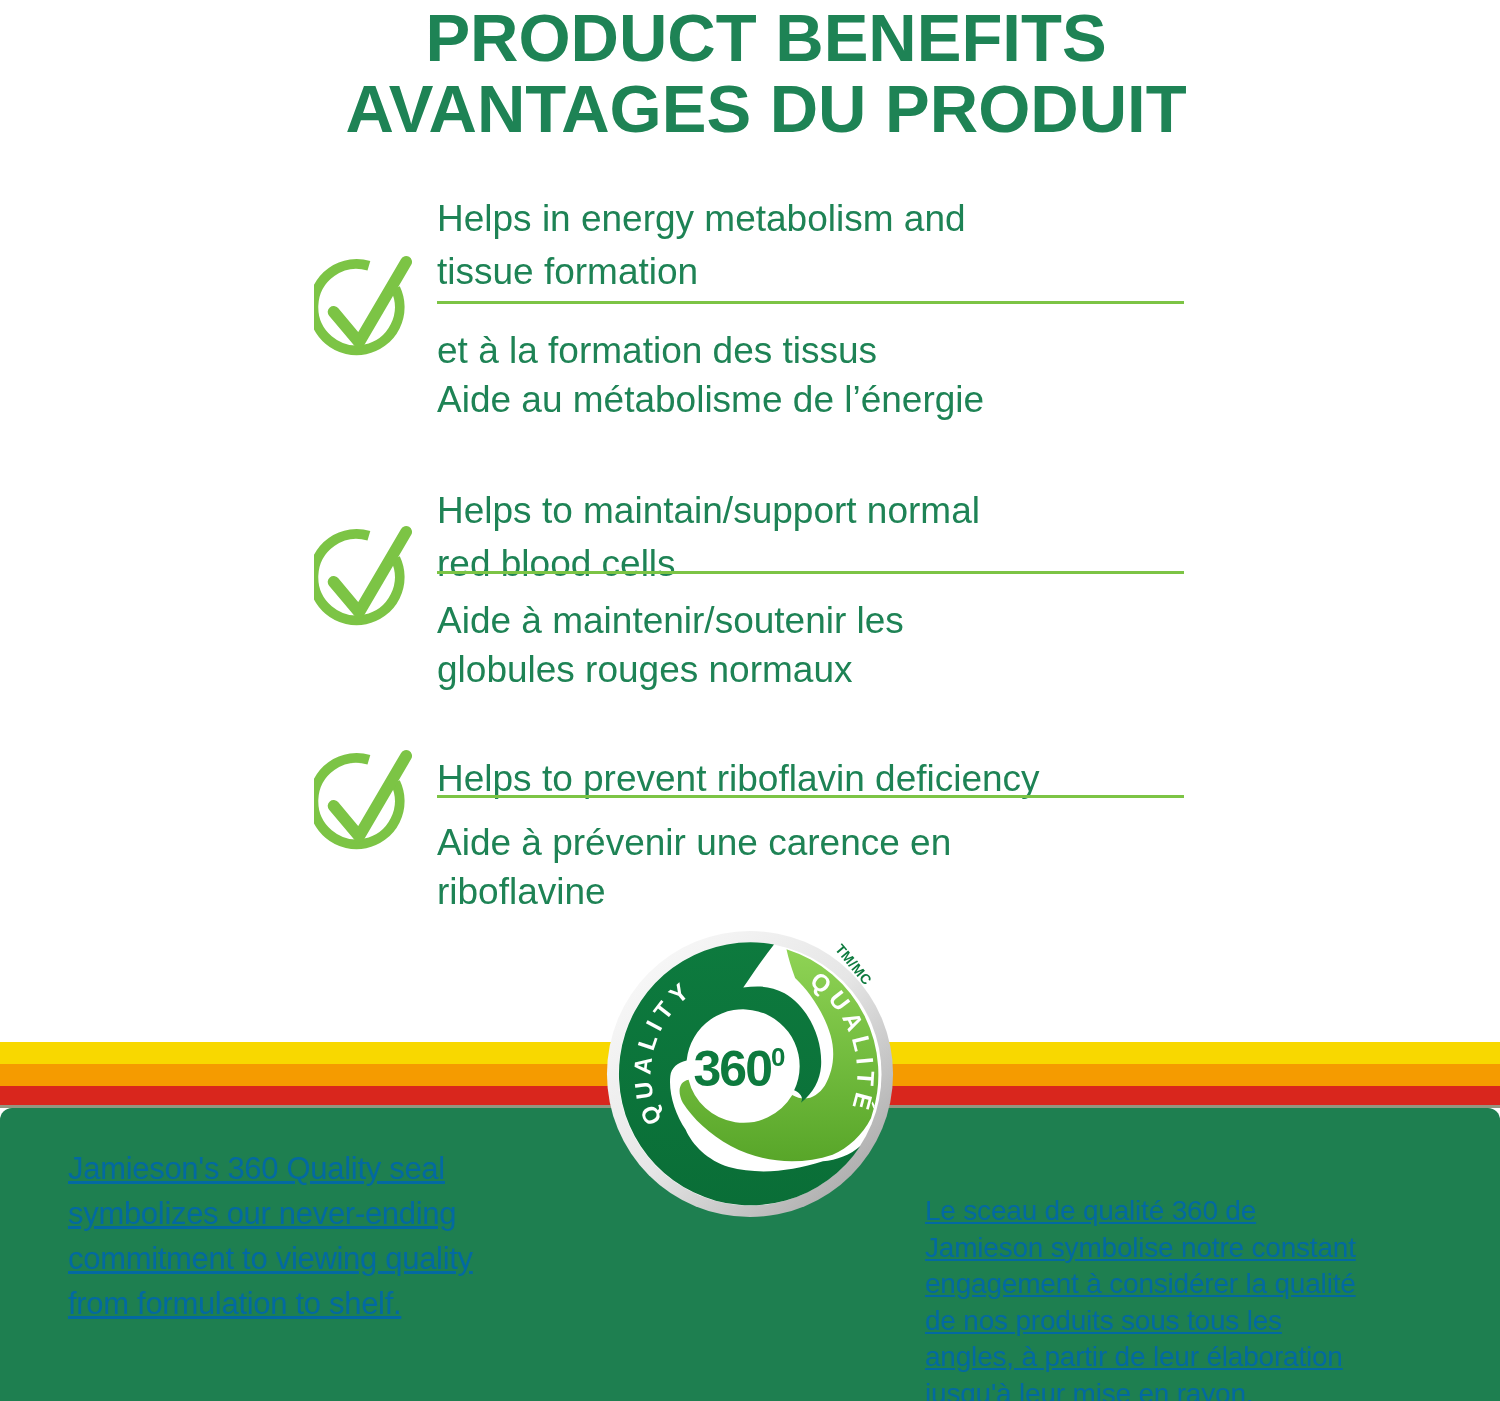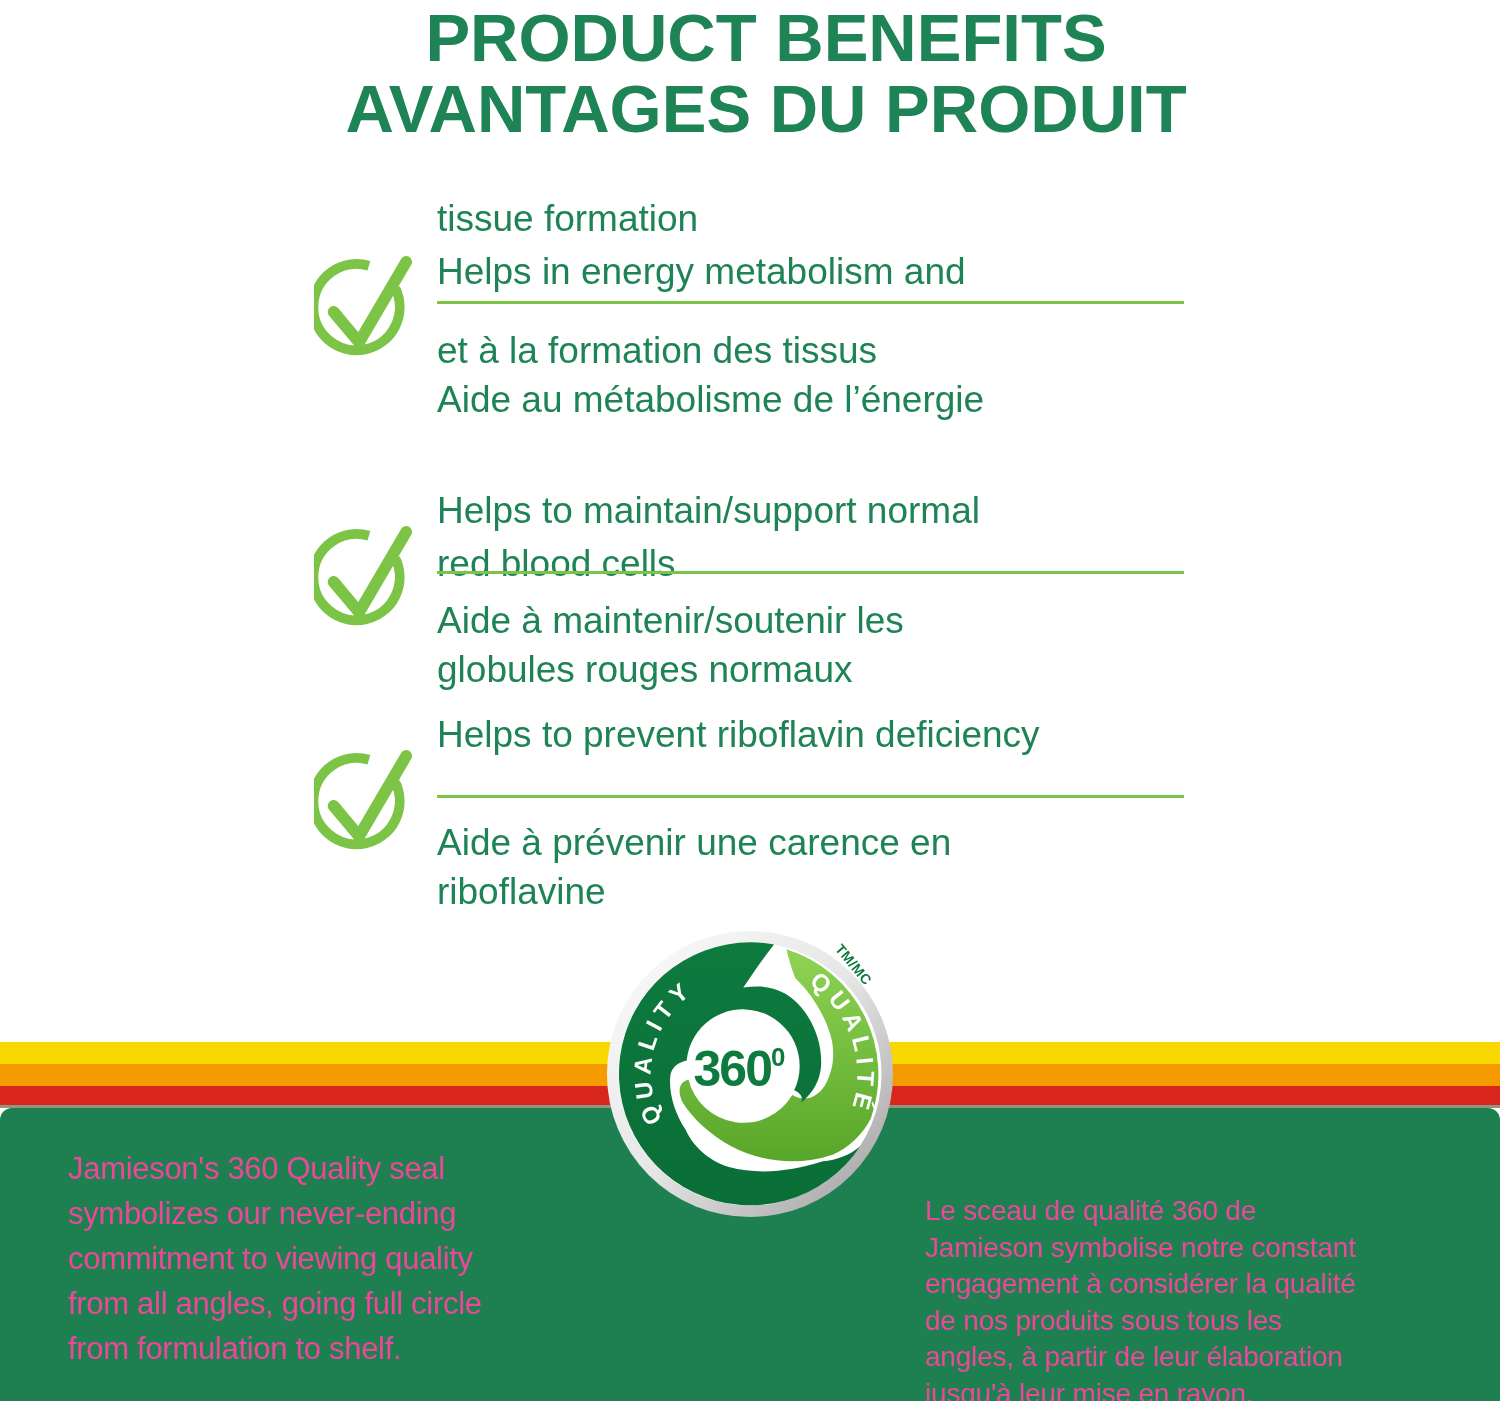--- a/index.html
+++ b/index.html
@@ -19,21 +19,21 @@
   .check-ring,.check-mark{fill:none;stroke:var(--check_green);}
   .check-ring{stroke-width:10;}
   .check-mark{stroke-width:12;stroke-linecap:round;stroke-linejoin:round;}
   
   #stripe-yellow{top:1042px;left:0;width:100%;height:22px;background:var(--stripe_yellow);}
   #stripe-orange{top:1064px;left:0;width:100%;height:22px;background:var(--stripe_orange);}
   #stripe-red{top:1086px;left:0;width:100%;height:19px;background:var(--stripe_red);}
   #stripe-shadow{top:1105px;left:0;width:100%;height:3px;background:rgba(60,62,24,0.55);}
   #green-panel{top:1108px;left:0;width:100%;height:293px;background:var(--panel_green);
     border-radius:12px 12px 0 0;}
-  .footer-text{color:#ec4899;}
+  .footer-text{color:#0369a1;text-decoration:underline;}
   #footer-en{left:68px;top:1146px;width:530px;font-size:31px;line-height:45px;letter-spacing:-0.3px;}
   #footer-fr{left:925px;top:1147px;width:500px;font-size:28px;line-height:36.5px;letter-spacing:-0.2px;margin-top:46px;}
   
   #seal{left:606px;top:930px;width:288px;height:288px;}
   .seal-ring-fill{fill:url(#ringGrad);}
   .seal-disc{fill:#ffffff;}
   .seal-light{fill:url(#lightGrad);}
   .seal-dark{fill:url(#darkGrad);}
   .seal-curved-text{fill:#ffffff;font-weight:bold;font-size:25px;letter-spacing:6px;}
   .seal-number{fill:var(--seal_dark_green);font-weight:bold;font-size:52px;letter-spacing:-2px;}
@@ -49,22 +49,22 @@
     <div>PRODUCT BENEFITS</div>
     <div>AVANTAGES DU PRODUIT</div>
   </div>
 
   <div>
     <svg class="abs check-svg" style="top:251px" viewBox="0 0 102 110">
       <path class="check-ring" d="M 83,37 A 44 44 0 1 1 56,14"></path>
       <path class="check-mark" d="M 20,61 L 46,92 L 94,10"></path>
     </svg>
     <div class="abs benefit-en" style="top:192px">
+      <div>Helps in energy metabolism and</div>
       <div>tissue formation</div>
-      <div>Helps in energy metabolism and</div>
     </div>
     <div class="abs divider" style="top:301px"></div>
     <div class="abs benefit-fr" style="top:326px">
       <div>et à la formation des tissus</div>
       <div>Aide au métabolisme de l’énergie</div>
     </div>
   </div>
 
   <div>
     <svg class="abs check-svg" style="top:521px" viewBox="0 0 102 110">
@@ -80,41 +80,40 @@
       <div>Aide à maintenir/soutenir les</div>
       <div>globules rouges normaux</div>
     </div>
   </div>
 
   <div>
     <svg class="abs check-svg" style="top:745px" viewBox="0 0 102 110">
       <path class="check-ring" d="M 83,37 A 44 44 0 1 1 56,14"></path>
       <path class="check-mark" d="M 20,61 L 46,92 L 94,10"></path>
     </svg>
-    <div class="abs benefit-en" style="top:708px">
+    <div class="abs benefit-en" style="top:752px">
       <div>Helps to prevent riboflavin deficiency</div>
     </div>
     <div class="abs divider" style="top:795px"></div>
     <div class="abs benefit-fr" style="top:818px">
       <div>Aide à prévenir une carence en</div>
       <div>riboflavine</div>
     </div>
   </div>
 
   <div class="abs" id="stripe-yellow"></div>
   <div class="abs" id="stripe-orange"></div>
   <div class="abs" id="stripe-red"></div>
   <div class="abs" id="stripe-shadow"></div>
 
   <div class="abs" id="green-panel"></div>
   <div class="abs footer-text" id="footer-en">
     <div>Jamieson's 360 Quality seal</div>
     <div>symbolizes our never-ending</div>
     <div>commitment to viewing quality</div>
-    <div>from all angles, going full circle</div>
     <div>from formulation to shelf.</div>
   </div>
   <div class="abs footer-text" id="footer-fr">
     <div>Le sceau de qualité 360 de</div>
     <div>Jamieson symbolise notre constant</div>
     <div>engagement à considérer la qualité</div>
     <div>de nos produits sous tous les</div>
     <div>angles, à partir de leur élaboration</div>
     <div>jusqu'à leur mise en rayon.</div>
   </div>

